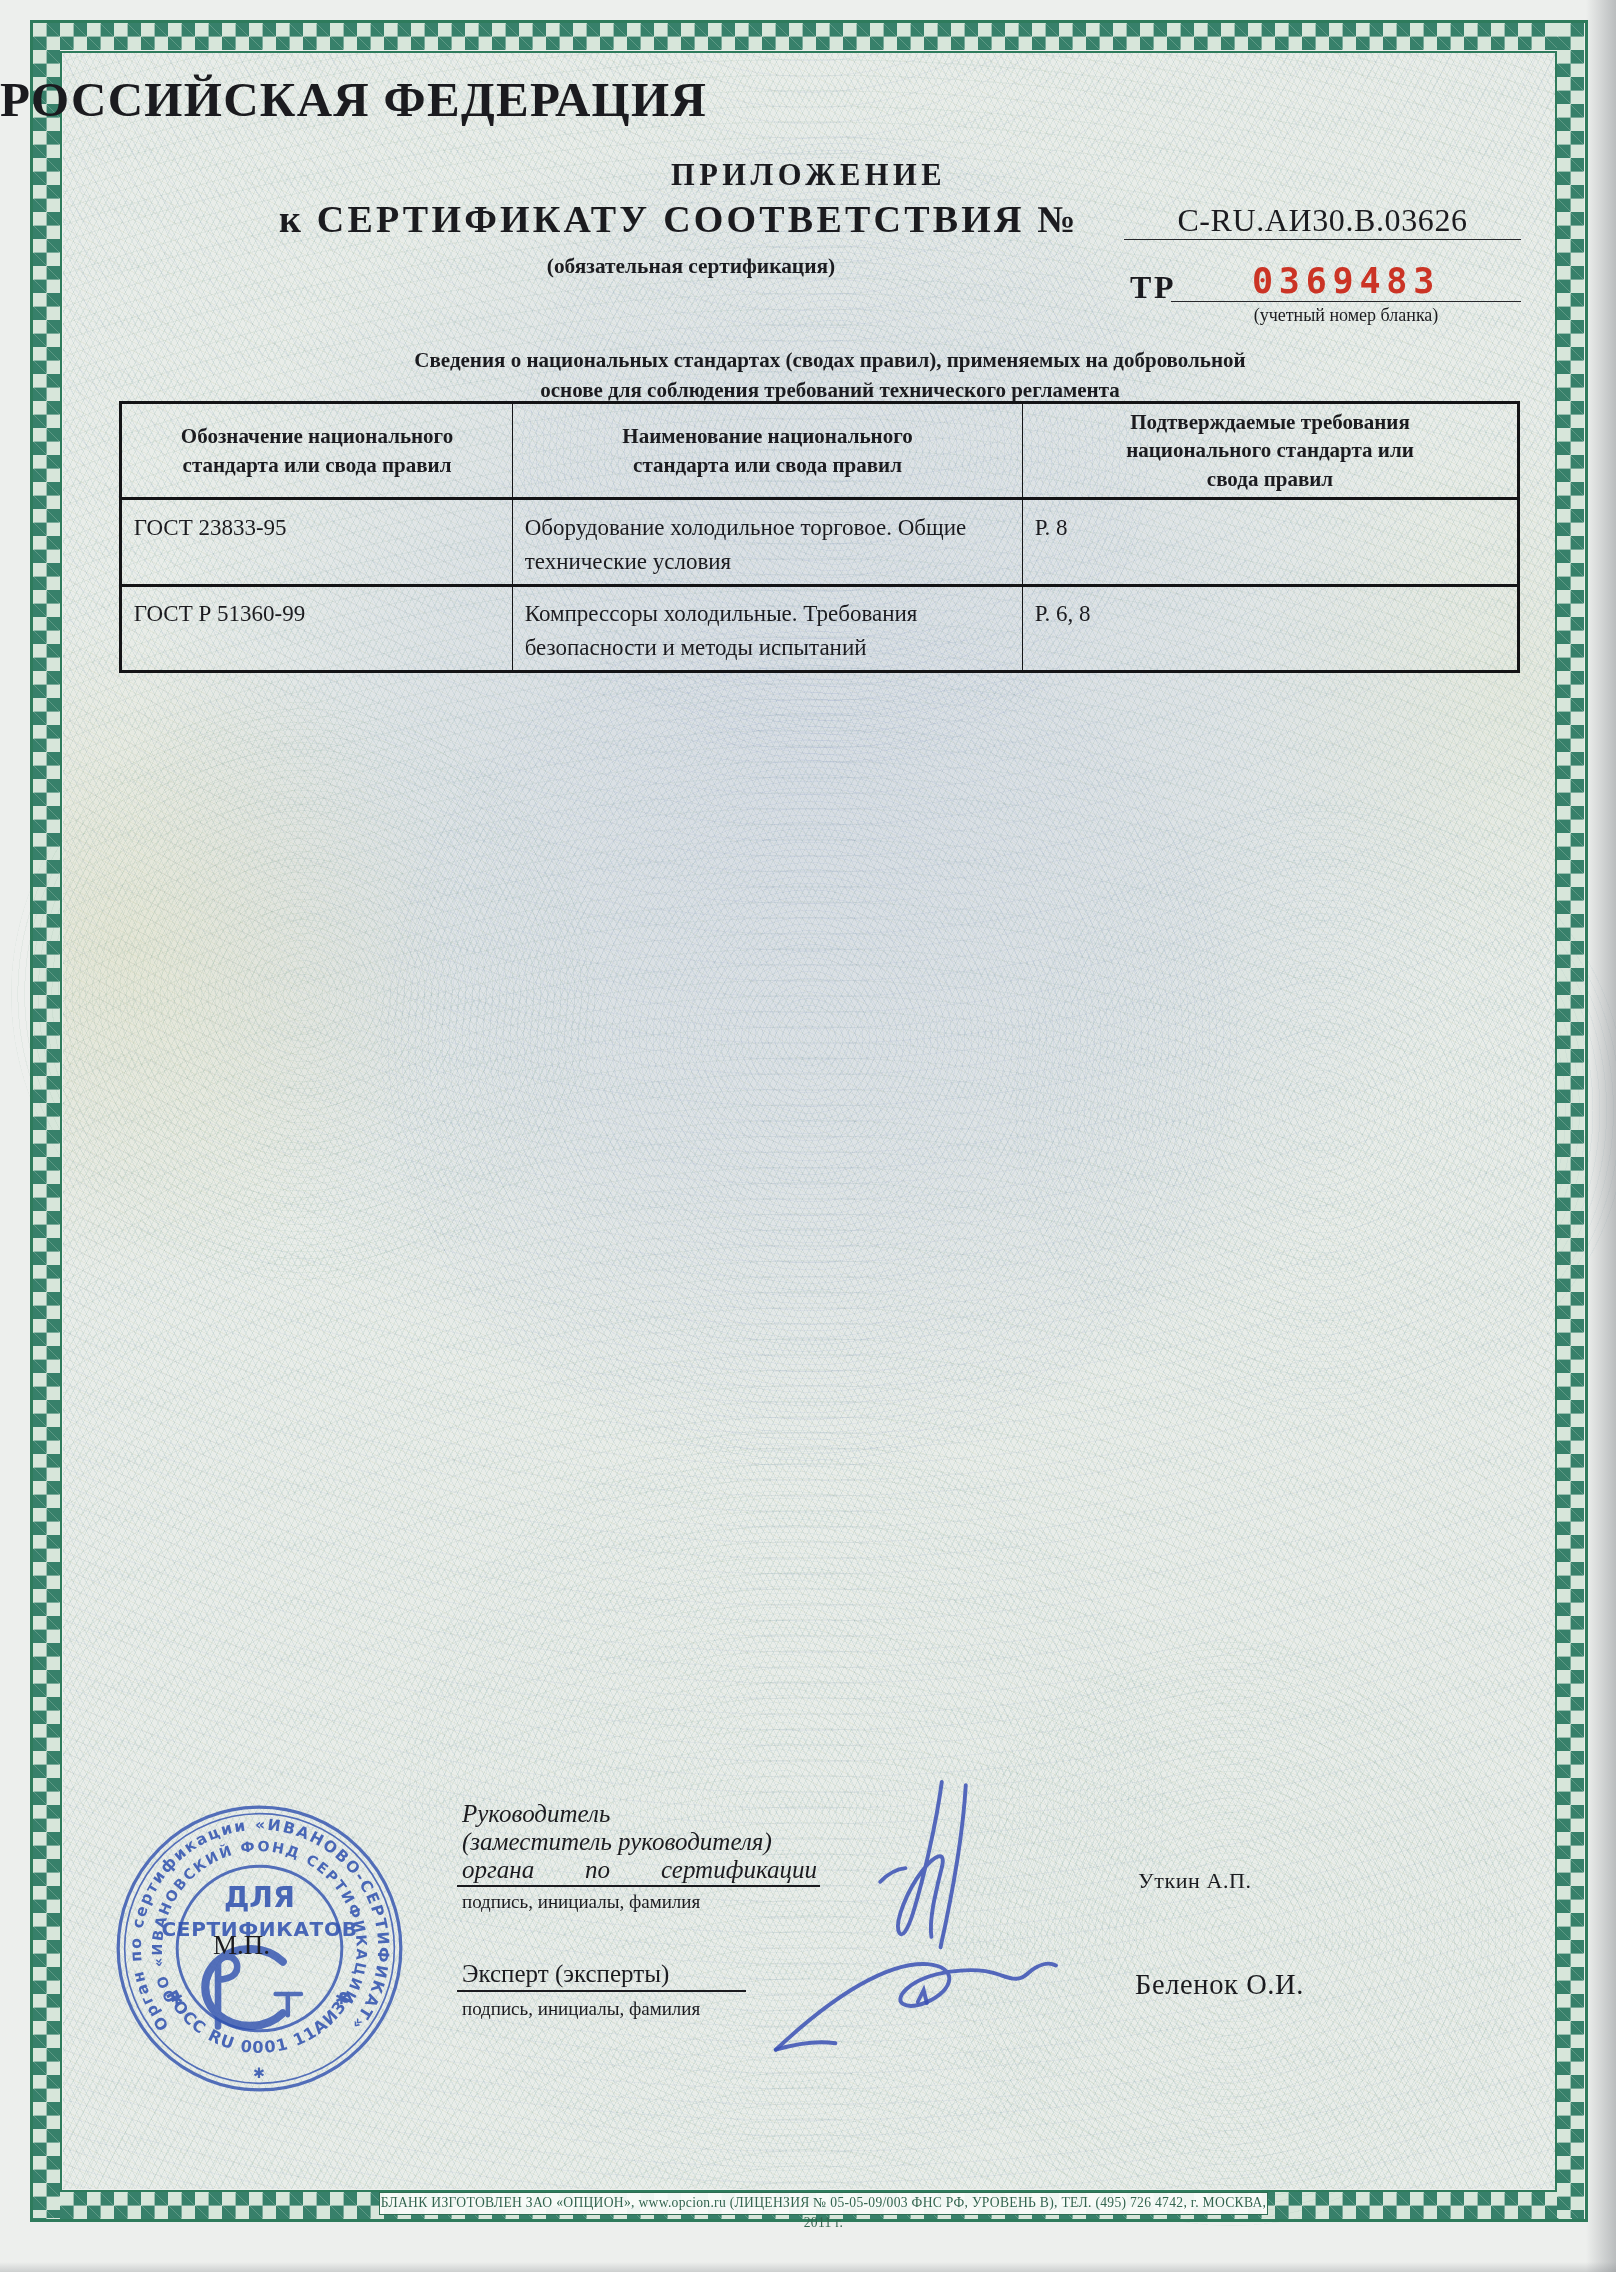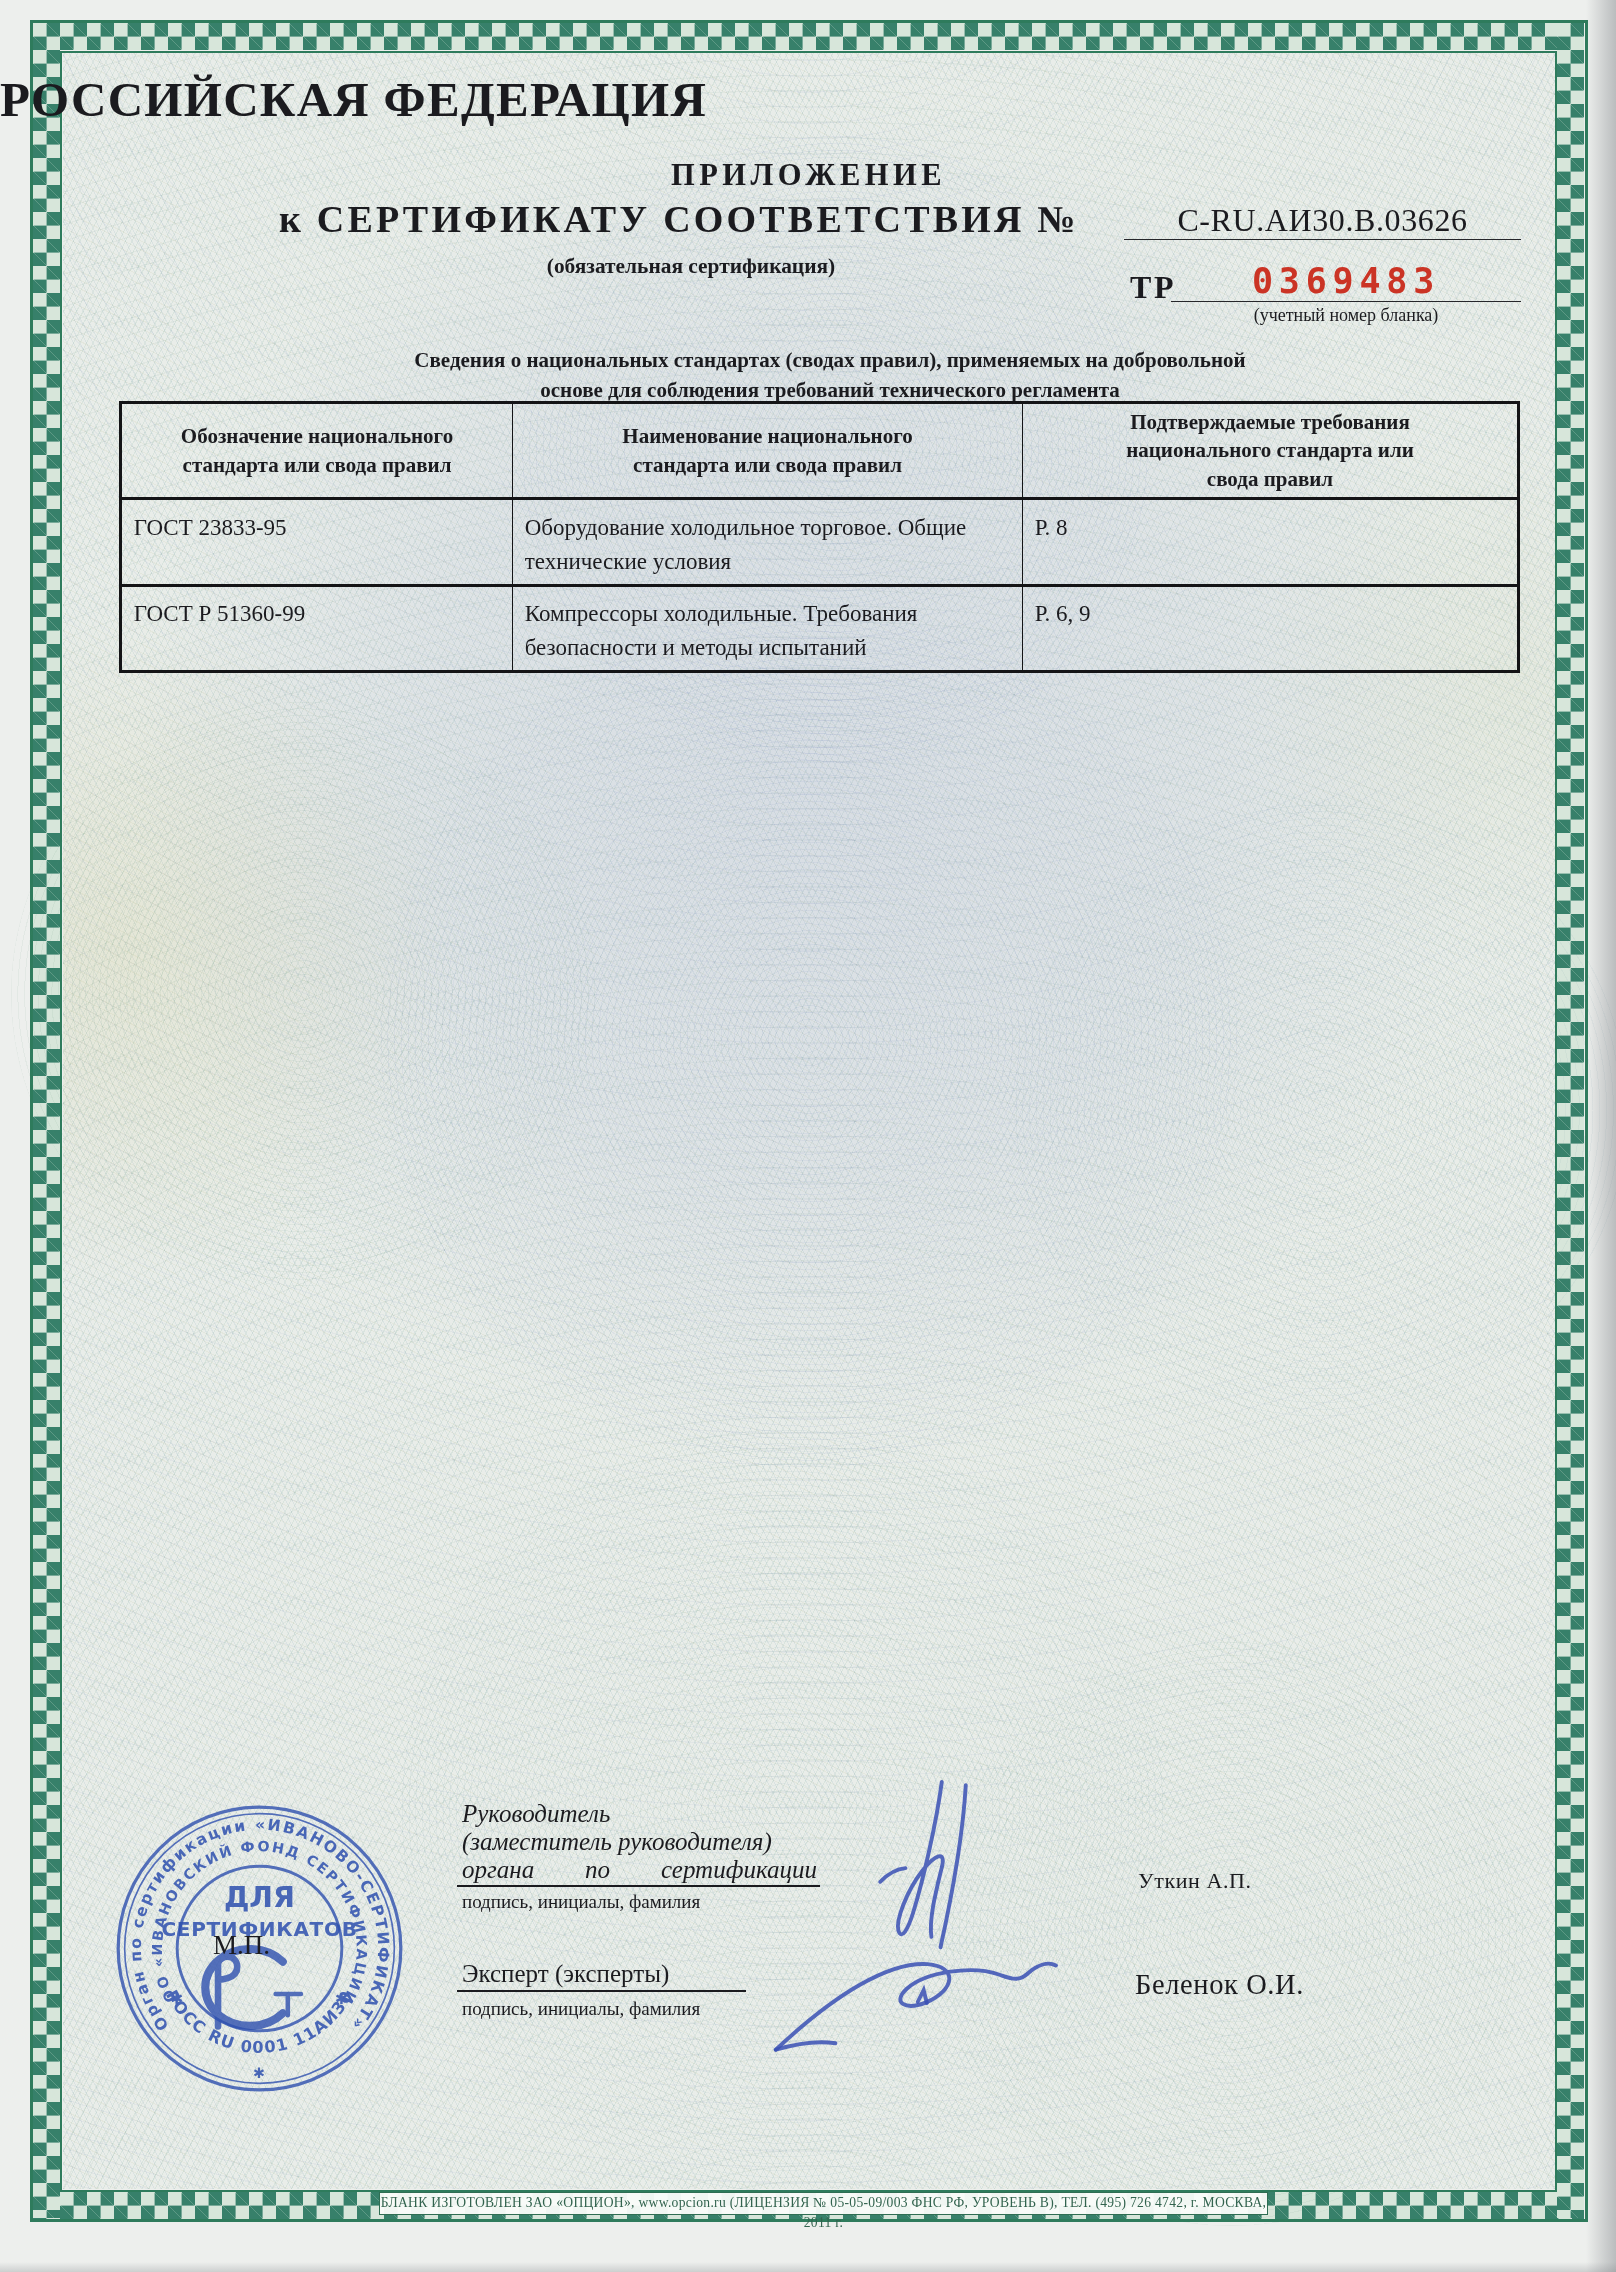--- a/index.html
+++ b/index.html
@@ -141,21 +141,21 @@
       <th><span class="hdr-span w3">Подтверждаемые требования национального стандарта или свода правил</span></th>
     </tr>
     <tr class="r1">
       <td>ГОСТ 23833-95</td>
       <td>Оборудование холодильное торговое. Общие технические условия</td>
       <td>Р. 8</td>
     </tr>
     <tr class="r2">
       <td>ГОСТ Р 51360-99</td>
       <td>Компрессоры холодильные. Требования безопасности и методы испытаний</td>
-      <td>Р. 6, 9</td>
+      <td>Р. 6, 8</td>
     </tr>
   </tbody>
     </table>
 
   <div class="abs sig-head-label sig-label">
     <div>Руководитель</div>
     <div>(заместитель руководителя)</div>
     <div class="justify3">органа по сертификации</div>
   </div>
   <div class="abs rule sig-head-rule"></div>

